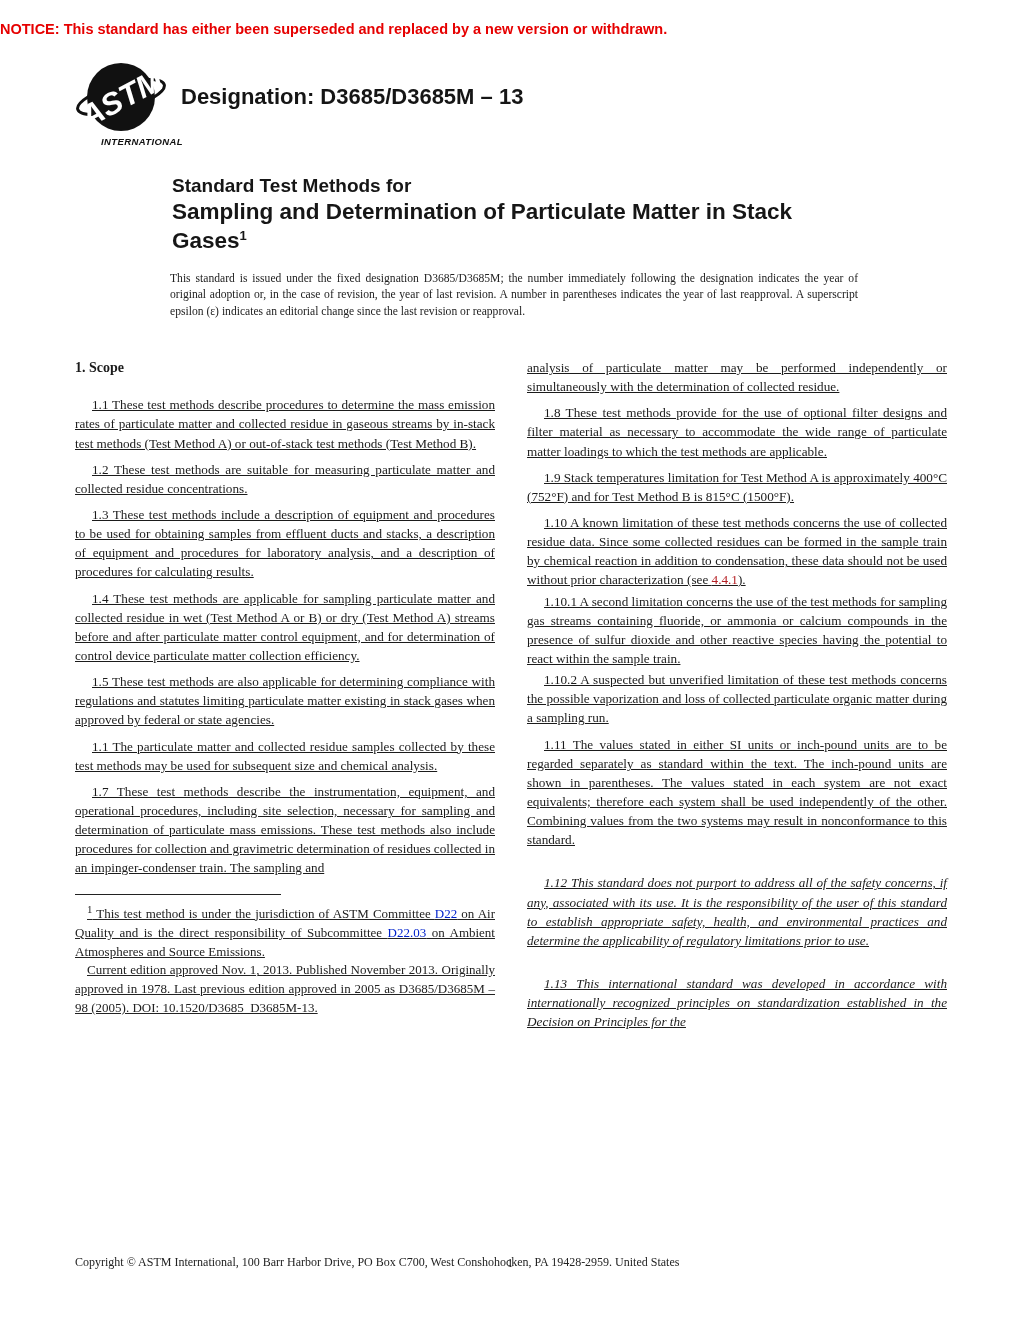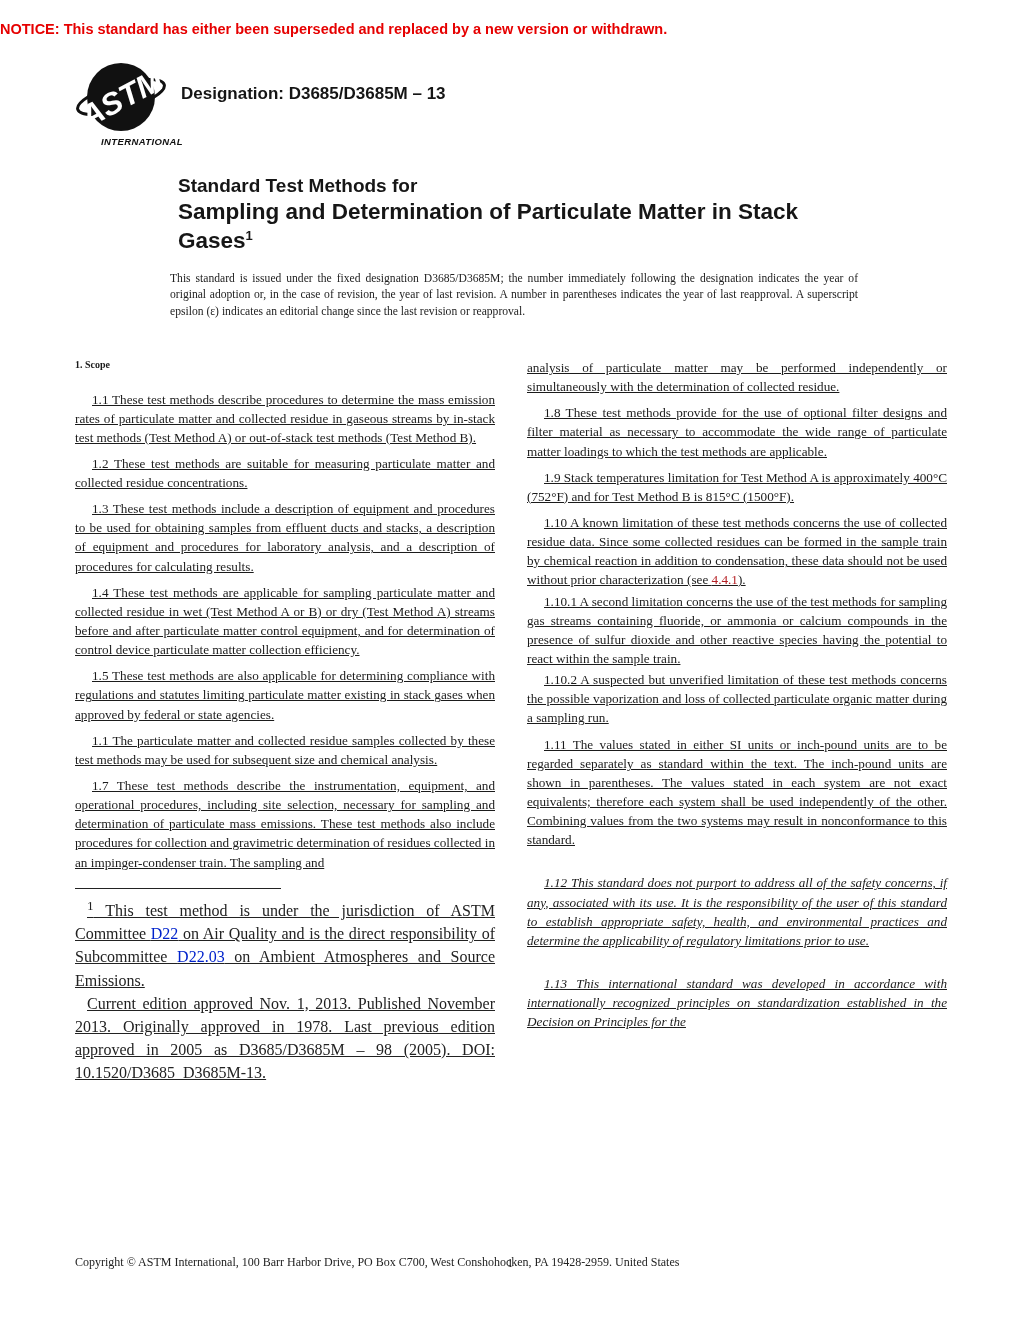--- a/index.html
+++ b/index.html
@@ -19,52 +19,52 @@
 
   
   .header{position:absolute;top:60px;left:73px;display:flex;align-items:flex-start;}
   .logo-wrap{width:96px;text-align:center;}
   .logo-subtitle{
     font-family:"Liberation Sans", sans-serif;font-weight:bold;font-style:italic;
     font-size:9.5px;letter-spacing:.4px;color:#111;margin-top:-4px;text-align:left;margin-left:28px;
   }
   .designation{
     margin-left:12px;margin-top:24px;
-    font-family:"Liberation Sans", sans-serif;font-weight:bold;font-size:17px;color:#151515;text-align:center;
+    font-family:"Liberation Sans", sans-serif;font-weight:bold;font-size:22px;color:#151515;text-align:center;
   }
 
   
   .title-block{
-    position:absolute;top:174px;left:178px;width:700px;
+    position:absolute;top:174px;left:172px;width:700px;
     font-family:"Liberation Sans", sans-serif;font-weight:bold;color:#161616;
   }
   .title-kicker{font-size:19px;line-height:1.25;}
   .title-main{font-size:22.5px;line-height:1.28;}
   .title-main sup{font-size:13px;}
 
   
   .issuance{
     position:absolute;top:271px;left:170px;width:688px;
     font-size:11.6px;line-height:1.42;text-align:justify;color:#222;
   }
 
   
   .columns{position:absolute;top:358px;left:75px;width:872px;display:flex;gap:32px;}
   .col{width:420px;font-size:13.2px;line-height:1.45;text-align:justify;color:#1b1b1b;}
-  .scope-heading{font-weight:bold;font-size:10px;margin:0 0 17px 0;}
+  .scope-heading{font-weight:bold;font-size:14px;margin:0 0 17px 0;}
   .col p{margin:7px 0 0 0;text-indent:17px;text-decoration:underline;}
   .col p.cont{margin-top:0;text-indent:0;}
   .col p.tight{margin-top:2px;}
   .col p.ital{font-style:italic;margin-top:24px;}
   .ref-link{color:#b52025;text-decoration:none;}
   .committee-link{color:#0022cc;text-decoration:none;}
 
   
   .footnote-rule{width:206px;border:none;border-top:1.6px solid #222;margin:16px 0 7px 0;}
-  .footnote{font-size:16px;line-height:1.45;text-align:justify;color:#222;}
+  .footnote{font-size:13px;line-height:1.45;text-align:justify;color:#222;}
   .footnote p{margin:0;text-indent:12px;}
   .footnote p.noindent{text-indent:12px;}
 
   
   .footer-copyright{position:absolute;left:75px;top:1238px;font-size:12px;color:#222;margin-top:17px;}
   .footer-page{position:absolute;left:0;right:0;top:1256px;text-align:center;font-size:12.5px;color:#222;}
 </style>
 </head>
 <body>
 

